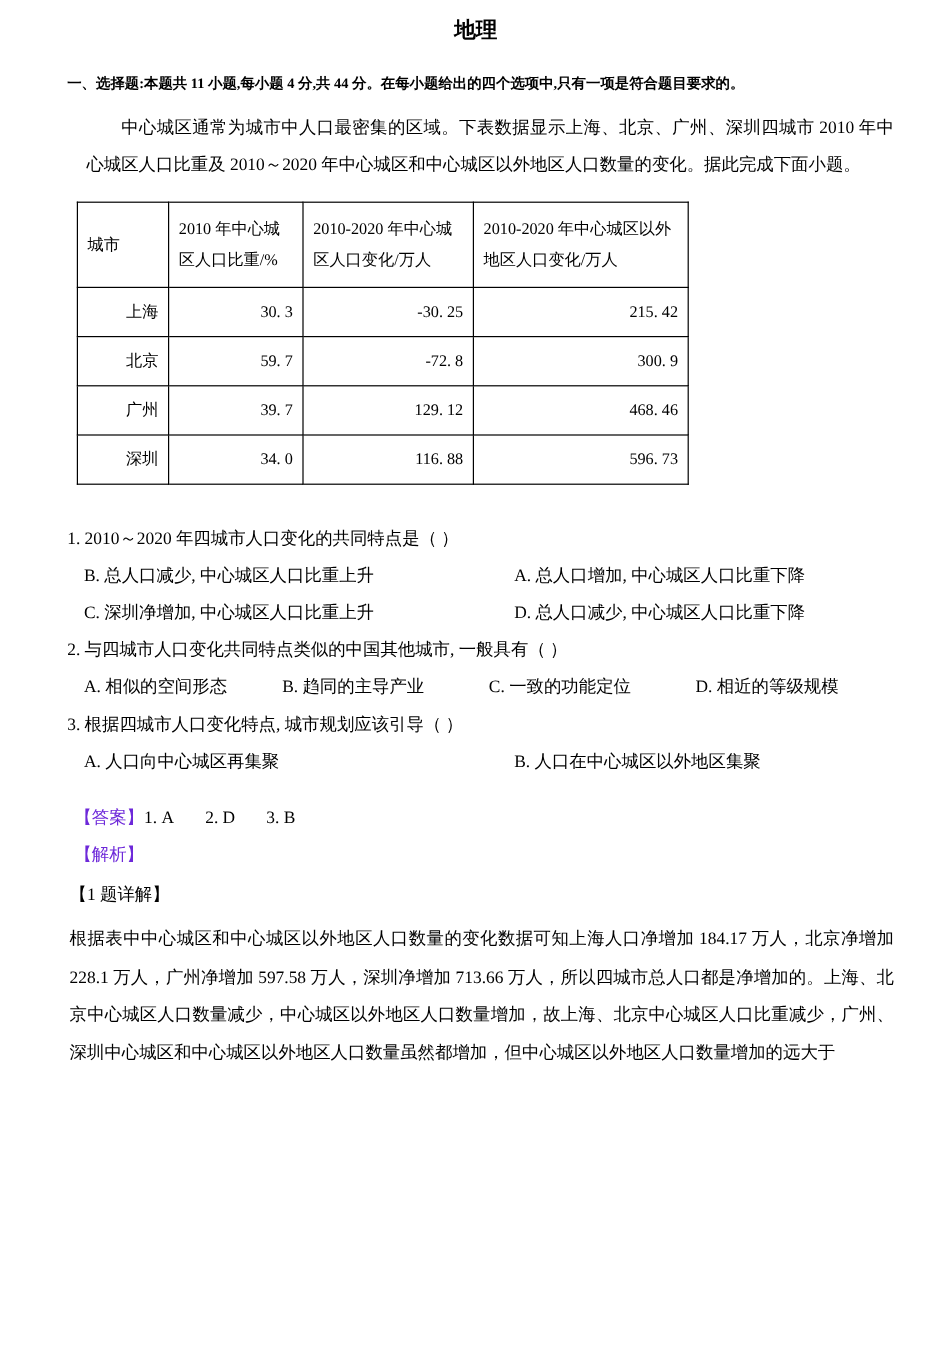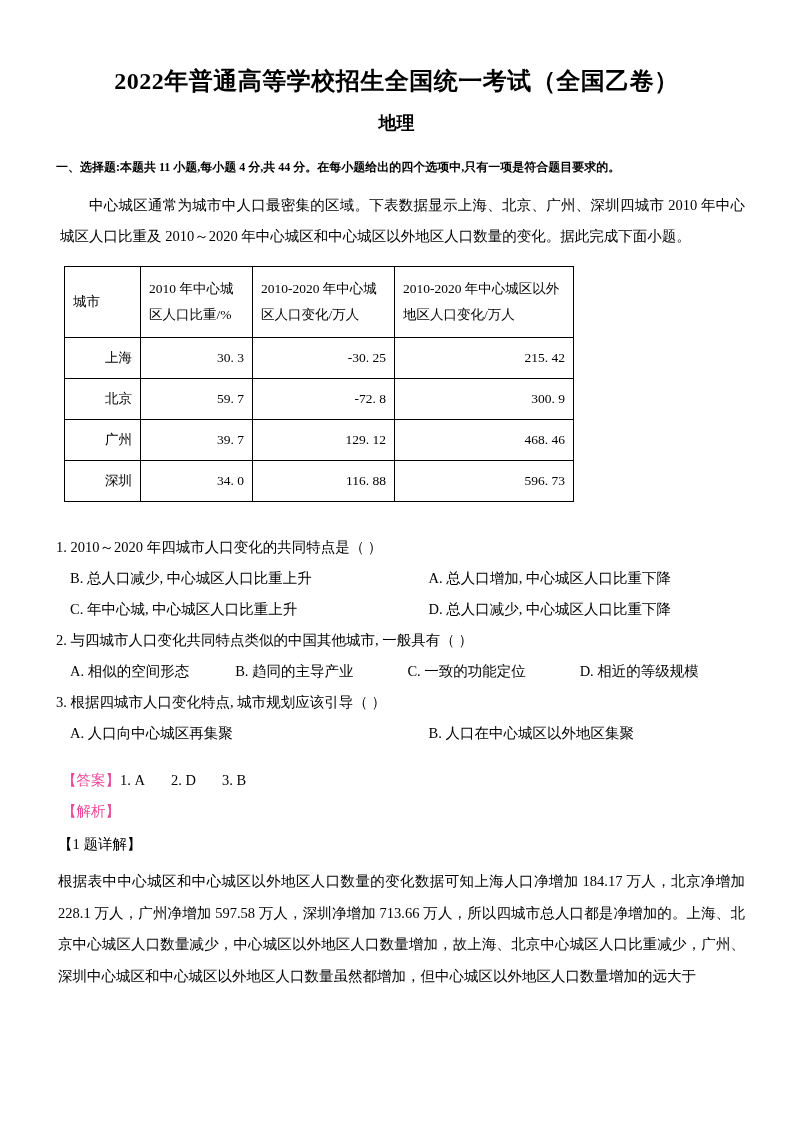--- a/index.html
+++ b/index.html
@@ -51,21 +51,21 @@
     margin: 16px 0 0 0;
     padding: 0 48px 0 56px;
     text-align: justify;
     text-justify: inter-ideograph;
   }
 
   
   .intro {
     font-size: 14.5px;
     line-height: 31px;
-    margin: 8px 0 0 4px;
+    margin: 8px 0 0 16px;
     padding: 0 48px 0 56px;
     text-indent: 2em;
     text-align: justify;
     text-justify: inter-ideograph;
     font-family: Liberation Serif, serif;
   }
 
   
   .table-wrap {
     padding: 14px 0 0 64px;
@@ -121,21 +121,21 @@
   .opt-4col > .opt.p4 { width: 24%; }
 
   
   .meta-line {
     font-size: 14.5px;
     line-height: 31px;
     padding: 0 48px 0 62px;
   }
   .meta-line.ans { margin-top: 16px; }
   .tag-blue {
-    color: #ec4899;
+    color: #6d28d9;
   }
   .ans-items span { margin-right: 26px; }
   .detail-head {
     font-size: 14.5px;
     line-height: 31px;
     padding: 0 28px 0 58px;
     margin-top: 2px;
     font-weight: normal;
   }
   .explain {
@@ -145,21 +145,20 @@
     margin-top: 6px;
     text-align: justify;
     text-justify: inter-ideograph;
   }
 </style>
 </head>
 <body>
 
 <div class="page">
 
-  <h1 class="doc-title">2022年普通高等学校招生全国统一考试（全国乙卷）</h1>
   <h2 class="doc-subtitle">地理</h2>
 
   <p class="section-head">一、选择题:本题共 11 小题,每小题 4 分,共 44 分。在每小题给出的四个选项中,只有一项是符合题目要求的。</p>
 
   <p class="intro">中心城区通常为城市中人口最密集的区域。下表数据显示上海、北京、广州、深圳四城市 2010 年中心城区人口比重及 2010～2020 年中心城区和中心城区以外地区人口数量的变化。据此完成下面小题。</p>
 
   <div class="table-wrap">
     <table class="data-table">
       <colgroup>
         <col class="col-city">
@@ -214,21 +213,21 @@
   </div>
 
   <div class="q-block">
 
     <p class="q-stem first">1. 2010～2020 年四城市人口变化的共同特点是（      ）</p>
     <div class="opt-row opt-2col">
       <div class="opt">B.  总人口减少, 中心城区人口比重上升</div>
       <div class="opt">A.  总人口增加, 中心城区人口比重下降</div>
     </div>
     <div class="opt-row opt-2col">
-      <div class="opt">C.  年中心城, 中心城区人口比重上升</div>
+      <div class="opt">C.  深圳净增加, 中心城区人口比重上升</div>
       <div class="opt">D.  总人口减少, 中心城区人口比重下降</div>
     </div>
 
     <p class="q-stem">2. 与四城市人口变化共同特点类似的中国其他城市, 一般具有（      ）</p>
     <div class="opt-row opt-4col">
       <div class="opt p1">A.  相似的空间形态</div>
       <div class="opt p2">B.  趋同的主导产业</div>
       <div class="opt p3">C.  一致的功能定位</div>
       <div class="opt p4">D.  相近的等级规模</div>
     </div>

